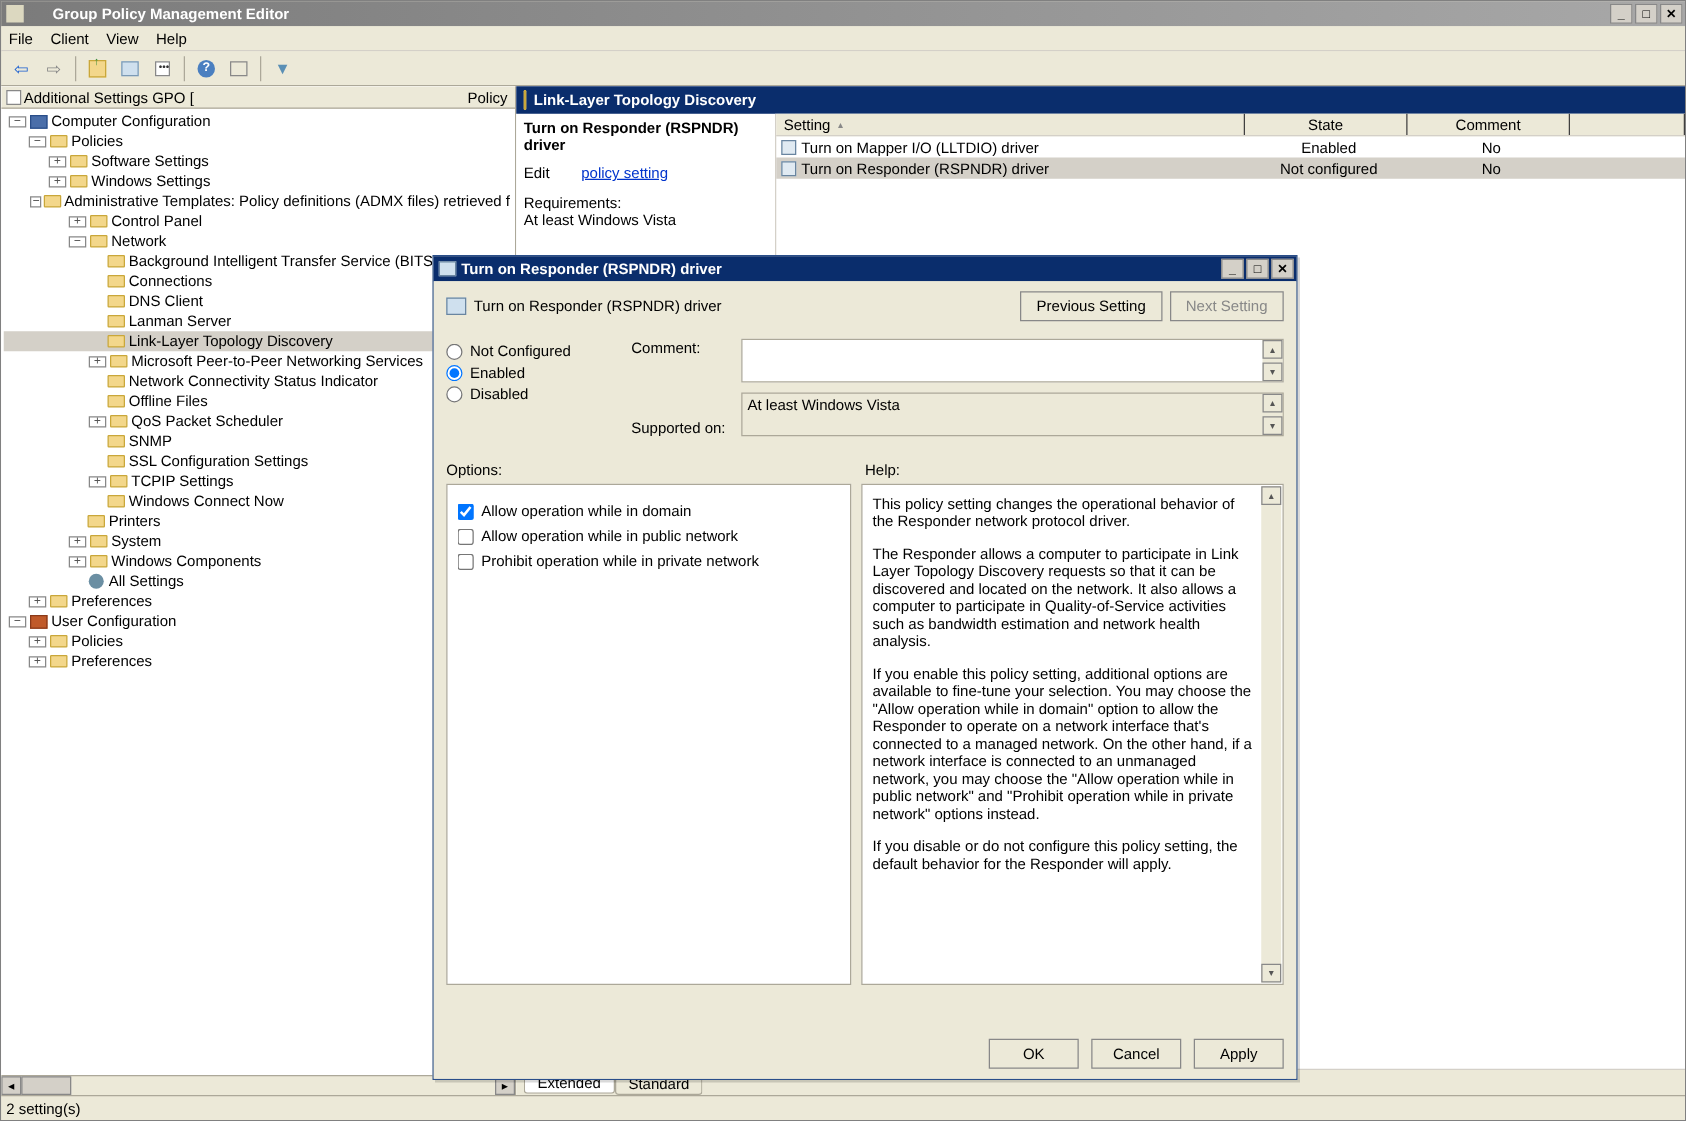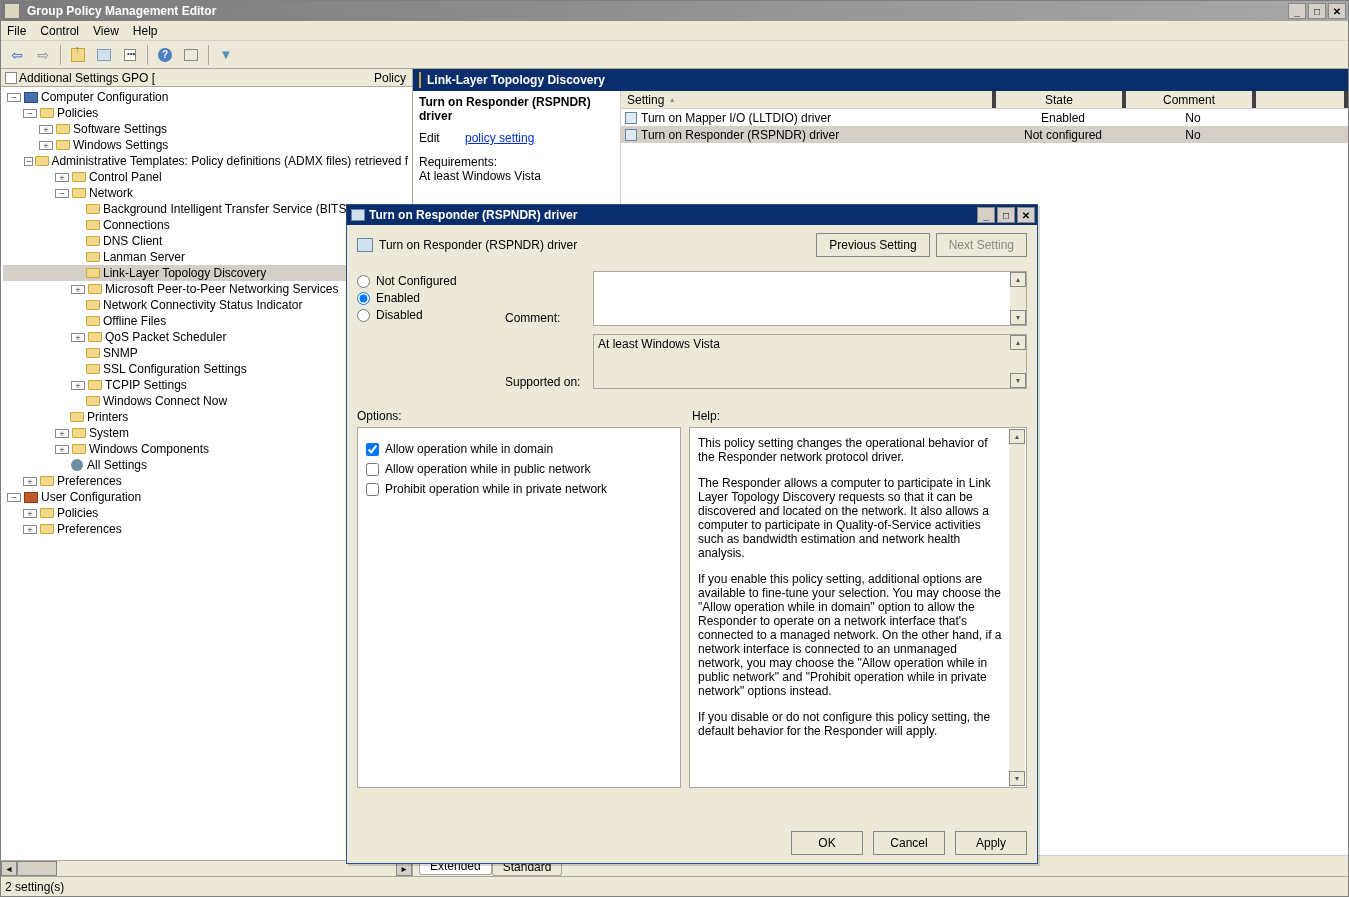--- a/index.html
+++ b/index.html
@@ -32,21 +32,21 @@
 .right-pane { flex: 1; display: flex; flex-direction: column; background: #fff; min-width: 0; }
 .category-hdr { height: 22px; background: #0a2d6c; color: #fff; display: flex; align-items: center; padding-left: 6px; font-weight: bold; gap: 6px; }
 .category-hdr .folder-i { background: #f3d78b; }
 .detail-row { display: flex; border-bottom: 1px solid #d4d0c8; }
 .detail-left { width: 208px; padding: 4px 6px; border-right: 1px solid #d4d0c8; }
 .detail-left .sel-title { font-weight: bold; margin-bottom: 8px; }
 .detail-left .edit-line { margin-bottom: 10px; }
 .detail-left a { color: #0033cc; text-decoration: underline; cursor: pointer; margin-left: 22px; }
 .detail-right { flex: 1; }
 .col-hdr-row { height: 18px; background: #ece9d8; display: flex; border-bottom: 1px solid #d4d0c8; }
-.col-hdr { border-right: 4px solid #404040; padding: 1px 6px; display: flex; align-items: center; }
+.col-hdr { border-right: 1px solid #404040; padding: 1px 6px; display: flex; align-items: center; }
 .setting-row { height: 17px; display: flex; align-items: center; }
 .setting-row.selected { background: #d4d0c8; }
 .setting-row .icon-sm { width: 16px; height: 14px; display: inline-flex; align-items: center; justify-content: center; margin: 0 2px; }
 .scroll-h { height: 16px; background: #ece9d8; border-top: 1px solid #aca899; display: flex; align-items: center; }
 .tabs-bottom { height: 20px; display: flex; align-items: flex-end; padding-left: 6px; background: #ece9d8; }
 .tab { padding: 1px 10px; border: 1px solid #aca899; border-top: none; background: #ece9d8; cursor: pointer; border-radius: 0 0 3px 3px; }
 .tab.active { background: #fff; border-top: 1px solid #fff; position: relative; top: -1px; }
 .statusbar { height: 20px; background: #ece9d8; border-top: 1px solid #aca899; display: flex; align-items: center; padding-left: 4px; }
 
 
@@ -73,34 +73,34 @@
 .help-text p { margin: 0 0 12px 0; }
 .dlg-footer { display: flex; justify-content: flex-end; gap: 10px; padding-top: 10px; }
 .dlg-footer .dlg-btn { width: 72px; text-align: center; margin-top: 29px; }
 </style>
 </head>
 <body>
 
 <div class="main-window">
 
   <div class="titlebar">
-    <div style="display:flex;align-items:center;gap:4px;">
+    <div style="display:flex;align-items:center;gap:19px;">
       <span class="titlebar-icon"></span>
       <span>Group Policy Management Editor</span>
     </div>
     <div class="titlebar-right">
       <span class="win-btn">_</span>
       <span class="win-btn">□</span>
       <span class="win-btn">✕</span>
     </div>
   </div>
 
   <div class="menubar">
     <span>File</span>
-    <span>Control</span>
+    <span>Client</span>
     <span>View</span>
     <span>Help</span>
   </div>
 
   <div class="toolbar">
     <span class="tool-btn" style="color:#1a5fd0;font-size:14px;">⇦</span>
     <span class="tool-btn" style="color:#888;font-size:14px;">⇨</span>
     <span class="tool-sep"></span>
     <span class="tool-btn">
         <span style="width:14px;height:14px;background:#f3d78b;border:1px solid #c9a73a;position:relative;">
@@ -454,21 +454,21 @@
           </div>
         <div class="radio-row">
             <input type="radio" name="pstate" checked="" style="">
             <span>Enabled</span>
           </div>
         <div class="radio-row">
             <input type="radio" name="pstate" style="">
             <span>Disabled</span>
           </div>
       </div>
-      <div style="width:80px;display:flex;flex-direction:column;gap:50px;text-align:left;margin-top:40px;">
+      <div style="width:80px;display:flex;flex-direction:column;gap:50px;text-align:left;">
         <span>Comment:</span>
         <span>Supported on:</span>
       </div>
       <div style="flex:1;display:flex;flex-direction:column;gap:8px;">
         <div class="textarea-like">
           <div class="scroll-vert">
               <span class="scroll-arrow">▴</span>
               <span class="scroll-arrow">▾</span>
             </div>
         </div>

